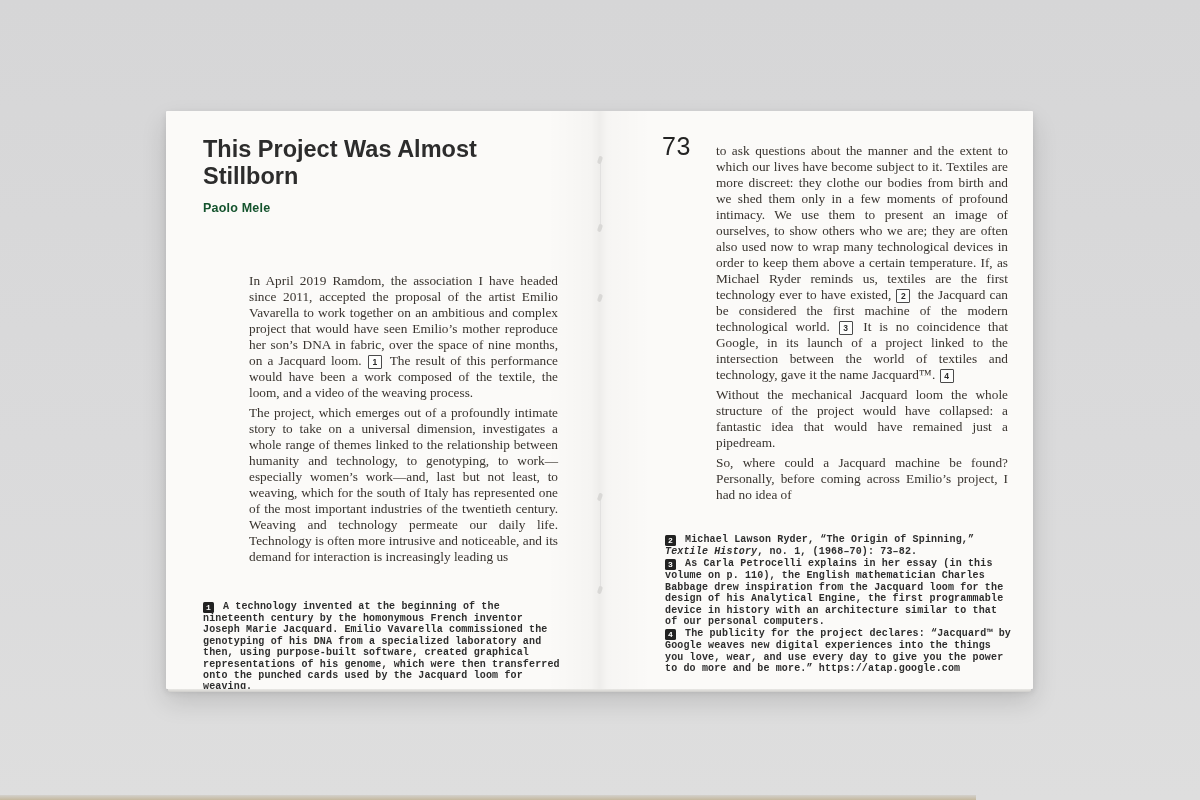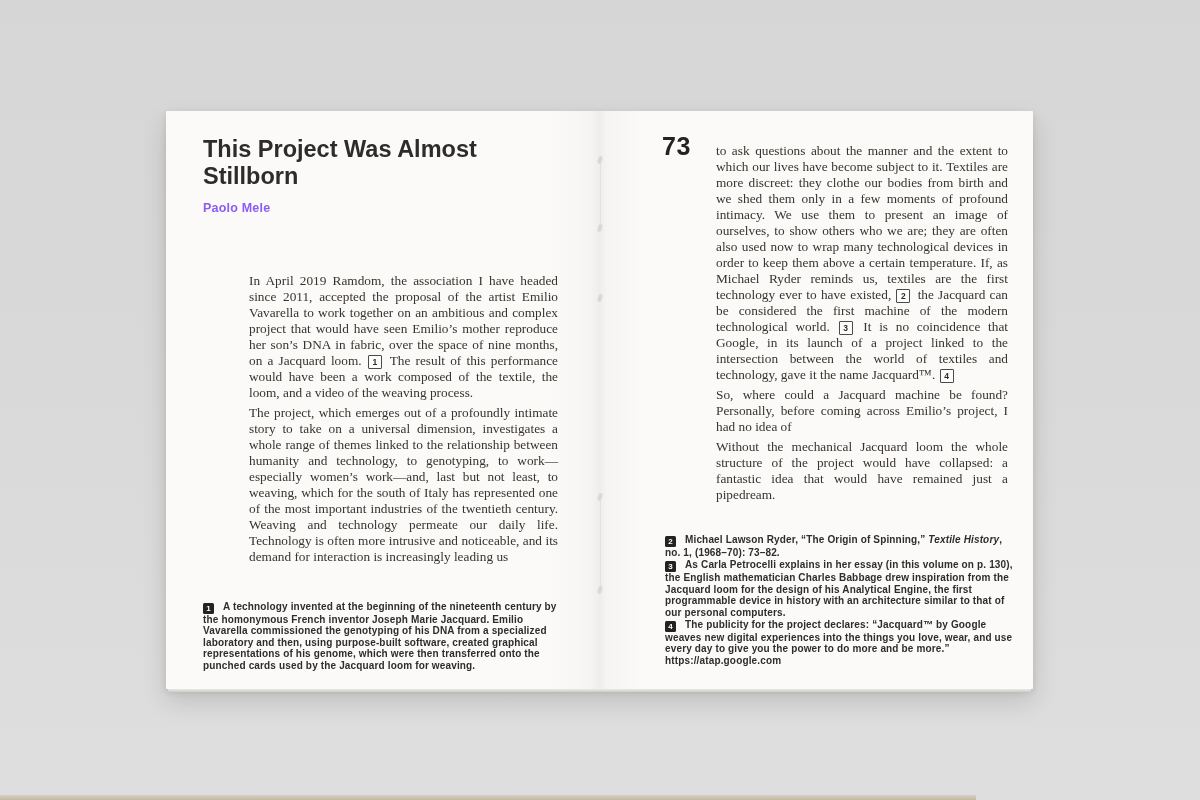--- a/index.html
+++ b/index.html
@@ -48,41 +48,41 @@
   }
 
   .page-title {
     position: absolute; left: 37px; top: 25px; width: 312px;
     font-family: "Liberation Sans", sans-serif;
     font-weight: bold; font-size: 23.5px; line-height: 27px;
     color: #2c2c2c; letter-spacing: 0px;
   }
   .author {
     position: absolute; left: 37px; top: 90px;
-    font-weight: bold; font-size: 12.5px; color: #8b5cf6; letter-spacing: 0.2px;
+    font-weight: bold; font-size: 12.5px; color: #14532d; letter-spacing: 0.2px;
   }
 
   .body-col {
     position: absolute;
     font-family: "Liberation Serif", serif;
     font-size: 13.3px; line-height: 16px; color: #38332e;
     text-align: justify;
   }
   .body-col p { margin: 4px; }
   .left-body  { left: 79px;  top: 158px; width: 317px; }
   .right-body { left: 546px; top: 28px;  width: 300px; }
 
   .page-number {
     position: absolute; left: 496px; top: 21px;
-    font-weight: bold; font-size: 25px; color: #232323; letter-spacing: 0.5px;
+    font-weight: normal; font-size: 25px; color: #232323; letter-spacing: 0.5px;
   }
 
   .footnotes {
     position: absolute;
-    font-family: Liberation Sans, sans-serif;
+    font-family: Liberation Mono, monospace;
     font-weight: bold; font-size: 10px; line-height: 11.4px;
     color: #2d2d2d; letter-spacing: 0.15px; text-align: left;
   }
   .left-footnotes  { left: 37px;  top: 490px; width: 362px; }
   .right-footnotes { left: 499px; top: 423px; width: 350px; }
   .footnote { margin: 0 0 1px 0; }
 
   .fn-marker {
     display: inline-block; width: 11px; height: 11px;
     background: #222222; color: #ffffff;
@@ -122,26 +122,26 @@
         </div>
       <div class="footnotes left-footnotes">
           <div class="footnote"><span class="fn-marker">1</span><span>A technology invented at the beginning of the nineteenth century by the homonymous French inventor Joseph Marie Jacquard. Emilio Vavarella commissioned the genotyping of his DNA from a specialized laboratory and then, using purpose-built software, created graphical representations of his genome, which were then transferred onto the punched cards used by the Jacquard loom for weaving.</span></div>
         </div>
     </div>
 
     <div>
       <div class="page-number">73</div>
       <div class="body-col right-body">
           <p><span>to ask questions about the manner and the extent to which our lives have become subject to it. Textiles are more discreet: they clothe our bodies from birth and we shed them only in a few moments of profound intimacy. We use them to present an image of ourselves, to show others who we are; they are often also used now to wrap many technological devices in order to keep them above a certain temperature. If, as Michael Ryder reminds us, textiles are the first technology ever to have existed, </span><span class="inline-marker">2</span><span> the Jacquard can be considered the first machine of the modern technological world. </span><span class="inline-marker">3</span><span> It is no coincidence that Google, in its launch of a project linked to the intersection between the world of textiles and technology, gave it the name Jacquard™. </span><span class="inline-marker">4</span></p>
+          <p><span>Without the mechanical Jacquard loom the whole structure of the project would have collapsed: a fantastic idea that would have remained just a pipedream.</span></p>
           <p><span>So, where could a Jacquard machine be found? Personally, before coming across Emilio’s project, I had no idea of</span></p>
-          <p><span>Without the mechanical Jacquard loom the whole structure of the project would have collapsed: a fantastic idea that would have remained just a pipedream.</span></p>
         </div>
       <div class="footnotes right-footnotes">
           <div class="footnote"><span class="fn-marker">2</span><span>Michael Lawson Ryder, “The Origin of Spinning,” </span><span class="italic">Textile History</span><span>, no. 1, (1968–70): 73–82.</span></div>
-          <div class="footnote"><span class="fn-marker">3</span><span>As Carla Petrocelli explains in her essay (in this volume on p. 130), the English mathematician Charles Babbage drew inspiration from the Jacquard loom for the design of his Analytical Engine, the first programmable device in history with an architecture similar to that of our personal computers.</span></div>
+          <div class="footnote"><span class="fn-marker">3</span><span>As Carla Petrocelli explains in her essay (in this volume on p. 110), the English mathematician Charles Babbage drew inspiration from the Jacquard loom for the design of his Analytical Engine, the first programmable device in history with an architecture similar to that of our personal computers.</span></div>
           <div class="footnote"><span class="fn-marker">4</span><span>The publicity for the project declares: “Jacquard™ by Google weaves new digital experiences into the things you love, wear, and use every day to give you the power to do more and be more.” https://atap.google.com</span></div>
         </div>
     </div>
 
   </div>
 
   <div class="table-edge"></div>
 </div>
 
 </body></html>

